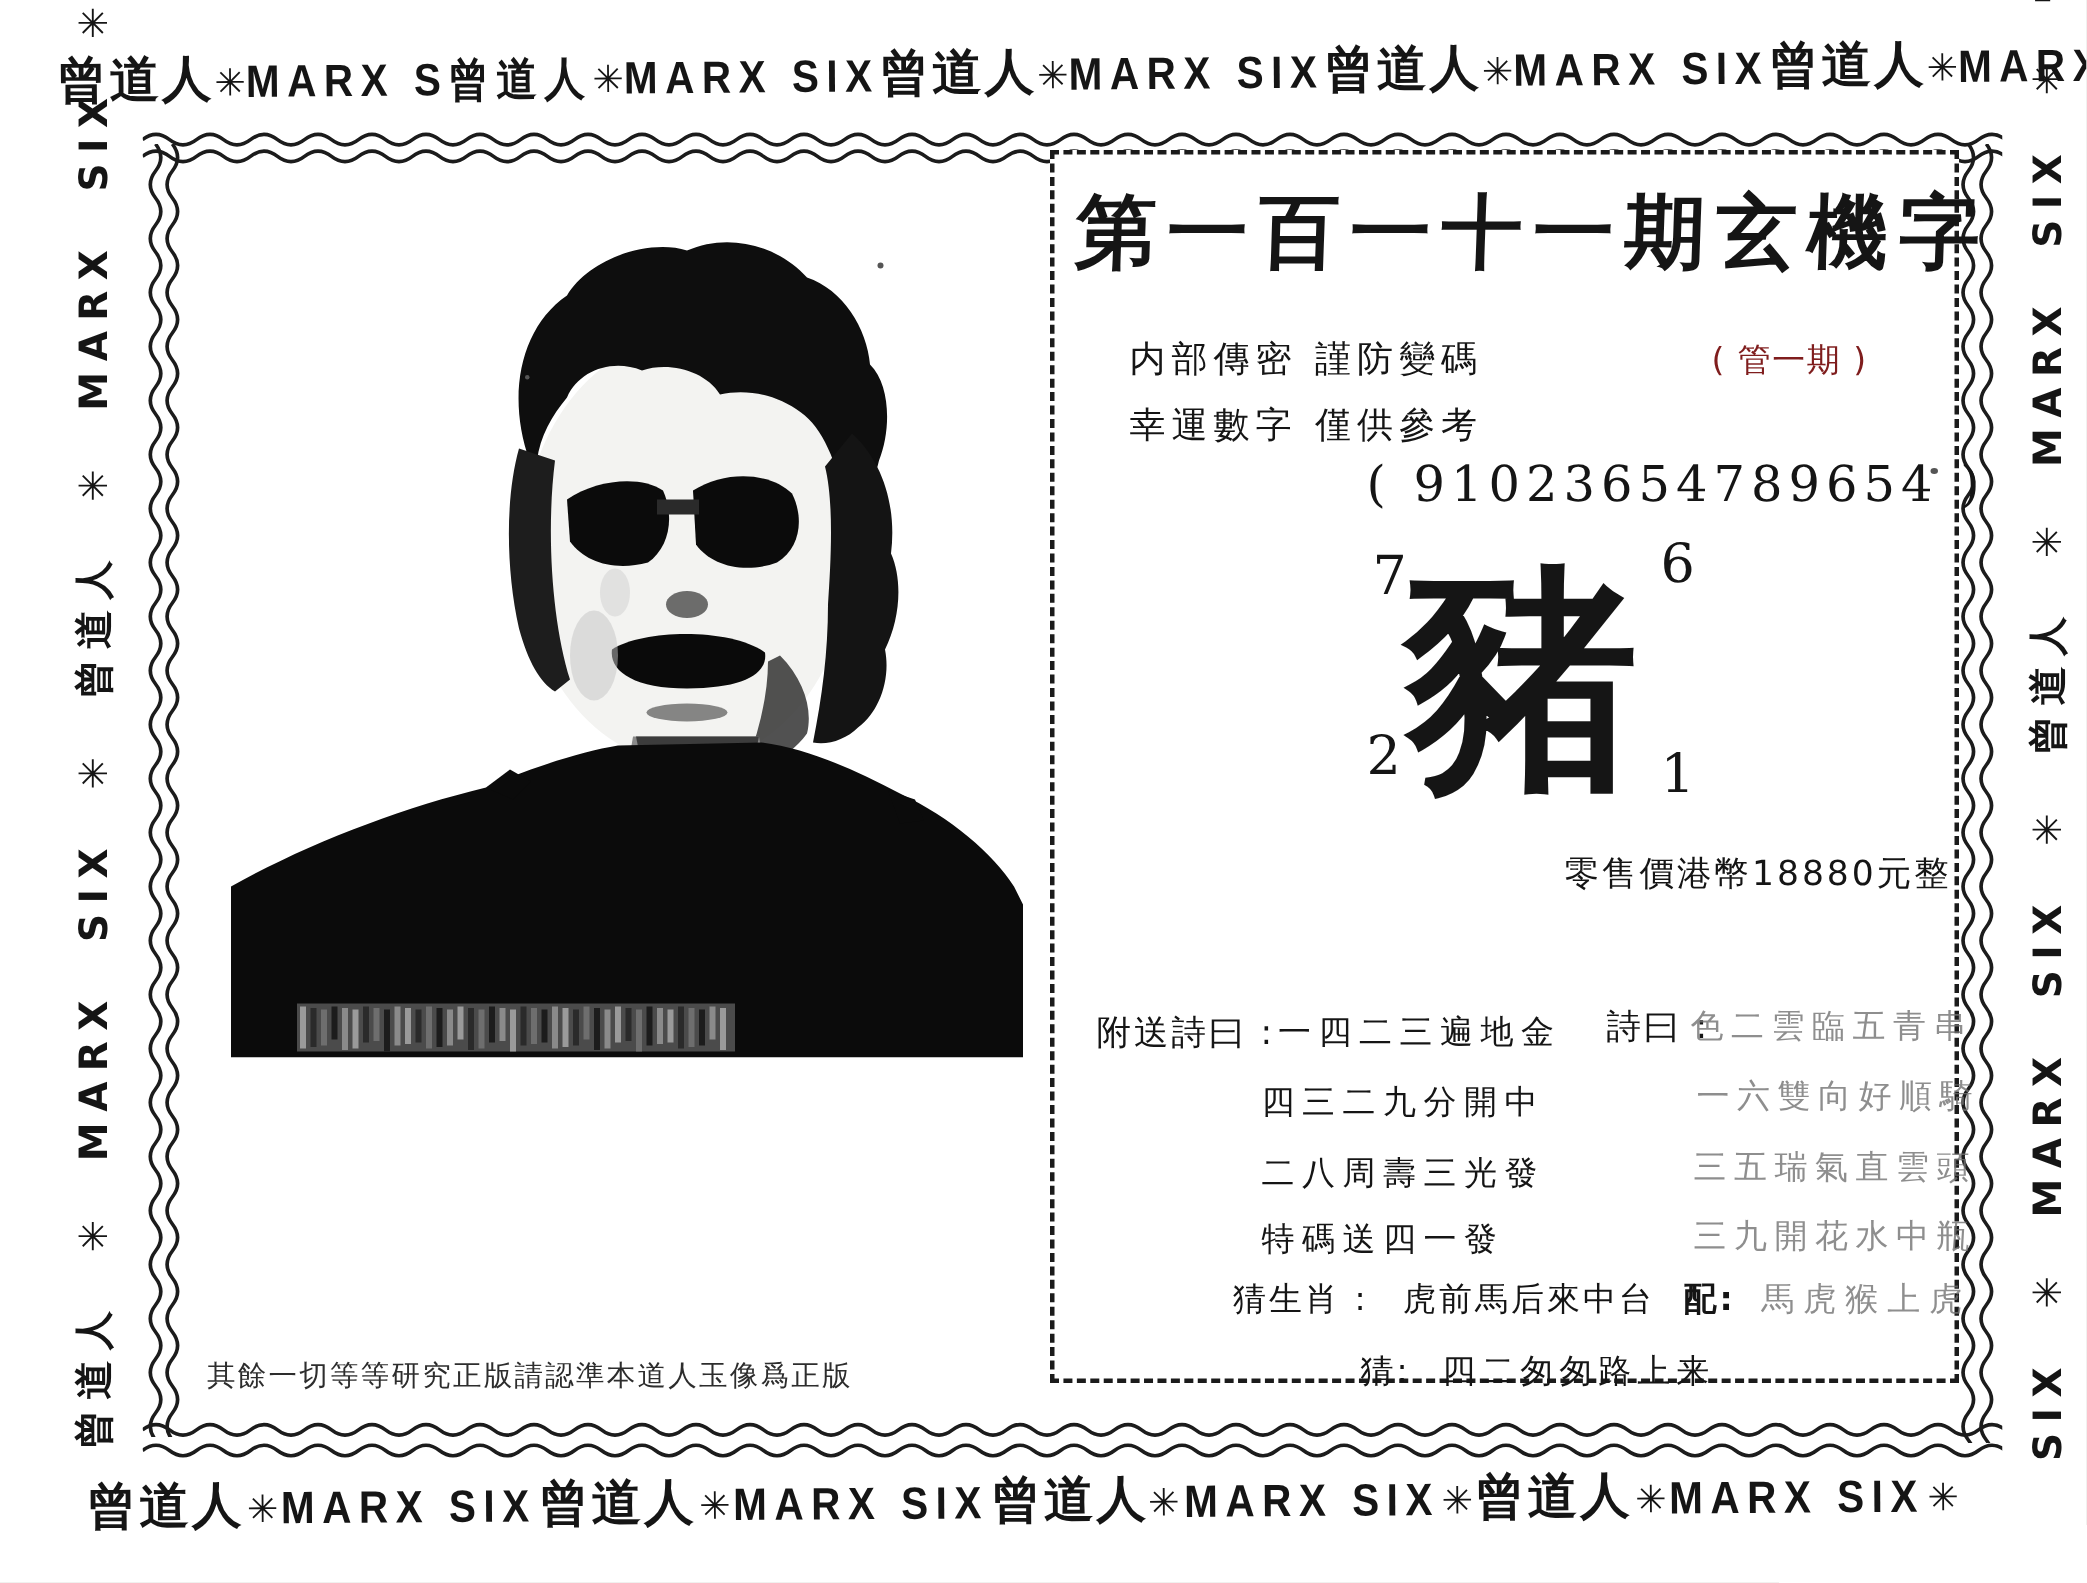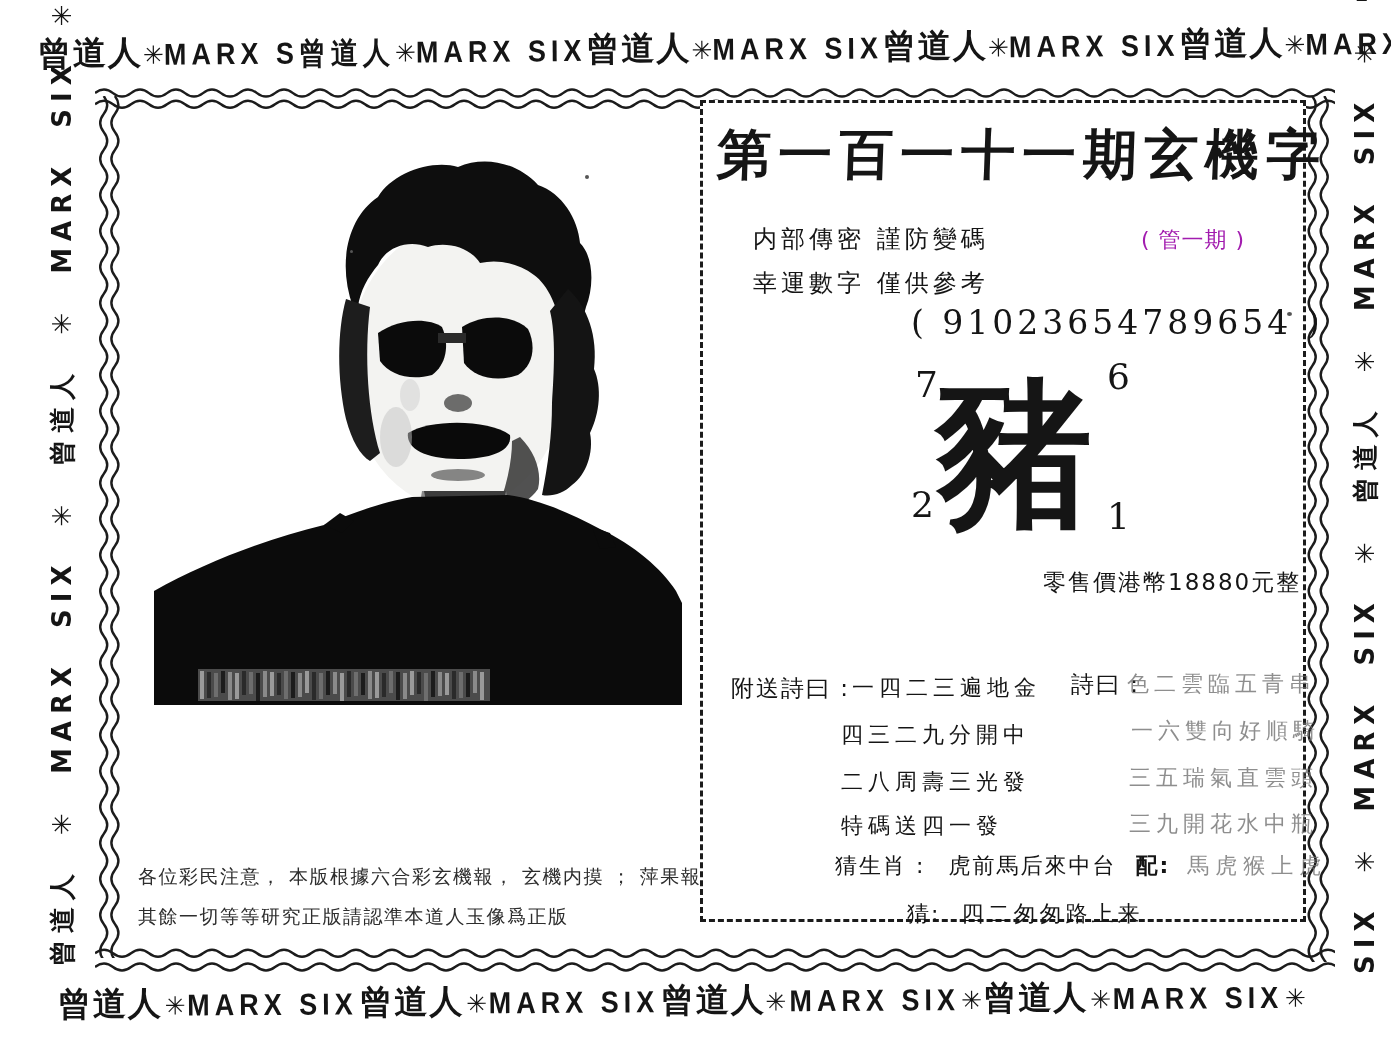--- a/index.html
+++ b/index.html
@@ -17,21 +17,21 @@
   .vcol span{font-size:26px;font-weight:700;letter-spacing:7px;word-spacing:16px;white-space:nowrap;}
 
   
   .wave{overflow:hidden;}
 
   
   .panel{border:3px dashed #1b1b1b;background:#fff;}
   .panel-title{font-family:"DejaVu Serif",serif;font-weight:900;font-size:54px;letter-spacing:7px;
                white-space:nowrap;transform:skewX(-2deg);}
   .info-line{font-size:24px;letter-spacing:4px;font-weight:500;white-space:nowrap;}
-  .issue-note{font-size:22px;letter-spacing:1px;color:#a21caf;white-space:nowrap;}
+  .issue-note{font-size:22px;letter-spacing:1px;color:#7f1d1d;white-space:nowrap;}
   .lucky{font-family:"DejaVu Serif",serif;font-size:33px;letter-spacing:4px;white-space:nowrap;}
   .zchar{font-weight:900;font-size:158px;line-height:190px;font-family:"DejaVu Sans",sans-serif;}
   .znum{font-family:"DejaVu Serif",serif;font-size:36px;line-height:36px;}
   .price{font-size:23px;letter-spacing:2px;white-space:nowrap;font-weight:500;}
   .poem-label{font-size:23px;letter-spacing:2px;font-weight:400;white-space:nowrap;}
   .poem-line{font-size:22px;letter-spacing:5px;font-weight:500;white-space:nowrap;}
   .faded{color:#737373;opacity:.8;}
   .guess-line{font-size:22px;letter-spacing:2px;font-weight:500;white-space:nowrap;}
 
   
@@ -180,21 +180,20 @@
         <rect x="305" y="538" width="4" height="22" fill="#9a9a9a"></rect>
         <rect x="312" y="536" width="4" height="28" fill="#2a2a2a"></rect>
         <rect x="319" y="537" width="4" height="26" fill="#6e6e6e"></rect>
         <rect x="326" y="538" width="4" height="24" fill="#1c1c1c"></rect>
         <rect x="333" y="536" width="4" height="22" fill="#8a8a8a"></rect>
         <rect x="340" y="537" width="4" height="28" fill="#9a9a9a"></rect>
       </g>
   </svg>
 
 
-  <div class="abs note" style="left:138px;top:864px;">各位彩民注意， 本版根據六合彩玄機報， 玄機内摸 ； 萍果報</div>
   <div class="abs note" style="left:138px;top:904px;">其餘一切等等研究正版請認準本道人玉像爲正版</div>
 
   <div class="abs panel" style="left:700px;top:100px;width:600px;height:816px;">
 
     <div class="abs panel-title" style="left:14px;top:16px;">第一百一十一期玄機字</div>
 
     <div class="abs info-line" style="left:50px;top:120px;">内部傳密  謹防變碼</div>
     <div class="abs info-line" style="left:50px;top:164px;">幸運數字  僅供參考</div>
     <div class="abs issue-note" style="left:438px;top:122px;">( 管一期 )</div>
 
@@ -215,21 +214,21 @@
     <div class="abs poem-line" style="left:138px;top:617px;">四三二九分開中</div>
     <div class="abs poem-line" style="left:138px;top:664px;">二八周壽三光發</div>
     <div class="abs poem-line" style="left:138px;top:708px;">特碼送四一發</div>
 
     <div class="abs poem-label" style="left:368px;top:566px;">詩曰 :</div>
     <div class="abs poem-line faded" style="left:424px;top:566px;">色二雲臨五青串</div>
     <div class="abs poem-line faded" style="left:428px;top:613px;">一六雙向好順騎</div>
     <div class="abs poem-line faded" style="left:426px;top:660px;">三五瑞氣直雲頭</div>
     <div class="abs poem-line faded" style="left:426px;top:706px;">三九開花水中瓶</div>
 
-    <div class="abs guess-line" style="left:132px;top:748px;text-align:center;">
+    <div class="abs guess-line" style="left:119px;top:748px;text-align:center;">
       <span>猜生肖 :</span>
       <span style="margin-left:14px;">虎前馬后來中台</span>
       <span style="margin-left:10px;font-weight:700;">配:</span>
       <span class="faded" style="margin-left:8px;letter-spacing:6px;">馬虎猴上虎</span>
     </div>
     <div class="abs guess-line" style="left:204px;top:796px;">
       <span>猜:</span>
       <span style="margin-left:12px;letter-spacing:4px;">四二匆匆路上来</span>
     </div>
   </div>

